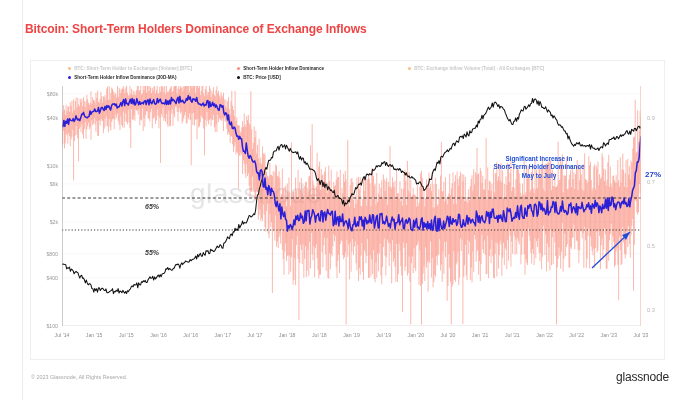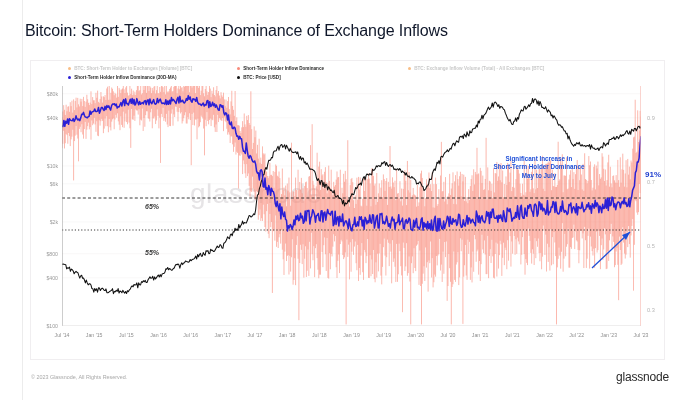--- a/index.html
+++ b/index.html
@@ -28,23 +28,23 @@
     left: 22px;
     top: 0;
     width: 1px;
     height: 400px;
     background: #ececec;
   }
   #title {
     position: absolute;
     left: 25px;
     top: 22px;
-    font-size: 16px;
-    font-weight: 400;
-    color: #0f172a;
+    font-size: 12px;
+    font-weight: 700;
+    color: #ef4444;
     letter-spacing: -0.1px;
     white-space: nowrap;
   }
   #chart-card {
     position: absolute;
     left: 30px;
     top: 60px;
     width: 635px;
     height: 300px;
     border: 1px solid #f0eef0;
@@ -968,17 +968,17 @@
       <div class="hline-tag" style="left: 145px; top: 203px;">65%</div>
       <div class="hline-tag" style="left: 145px; top: 249px;">55%</div>
     </div>
 
   <div id="annotation">
     <div>Significant Increase in</div>
     <div>Short-Term Holder Dominance</div>
     <div>May to July</div>
   </div>
 
-  <div id="value-badge">91%</div>
+  <div id="value-badge">27%</div>
 
   <div id="footer-copy">© 2023 Glassnode, All Rights Reserved.</div>
   <div id="footer-logo">glassnode</div>
 </div>
 
 </body></html>

